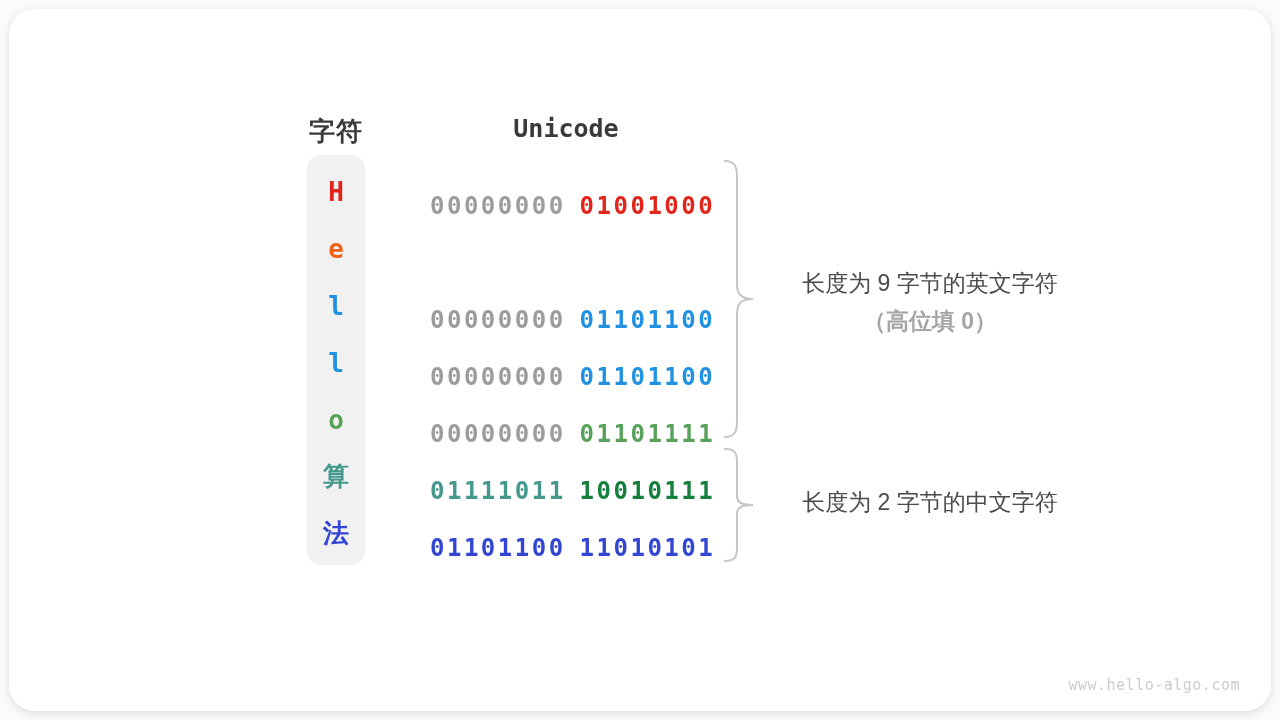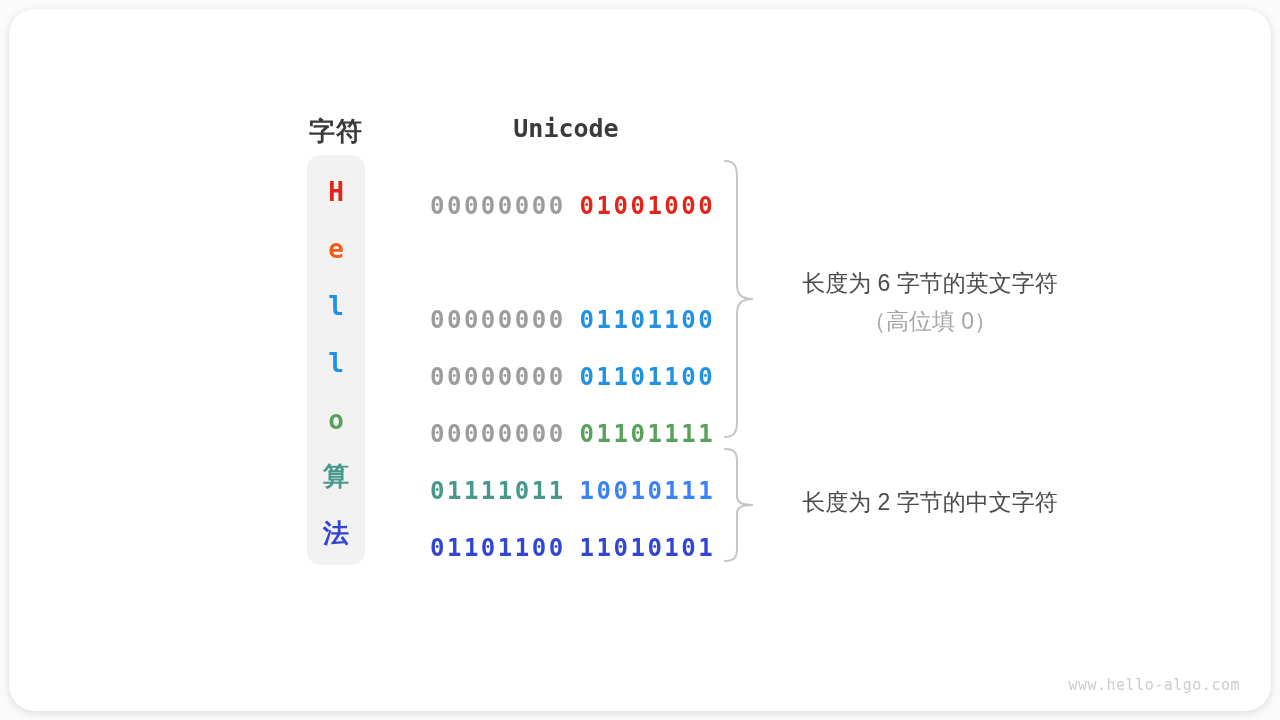--- a/index.html
+++ b/index.html
@@ -83,21 +83,21 @@
     position: absolute;
     width: 320px;
     text-align: center;
     font-size: 23px;
     color: #4b4b4b;
     line-height: 38px;
     white-space: nowrap;
   }
   .annotation .muted {
     color: #a5a5a5;
-    font-weight: normal;
+    font-weight: bold;
   }
   .watermark {
     position: absolute;
     right: 40px; top: 676px;
     font-family: "DejaVu Sans Mono", "Liberation Mono", monospace;
     font-size: 15px;
     color: #cccccc;
     letter-spacing: 0.5px;
     margin-left: 40px;
   }
@@ -128,38 +128,38 @@
     <div class="row">
       <div class="char-cell" style="color: rgb(33, 145, 226);">l</div>
       <div class="binary"><span class="byte-high" style="color: rgb(156, 156, 156);">00000000</span><span class="byte-low" style="color: rgb(33, 145, 226);">01101100</span></div>
     </div>
     <div class="row">
       <div class="char-cell" style="color: rgb(88, 161, 90);">o</div>
       <div class="binary"><span class="byte-high" style="color: rgb(156, 156, 156);">00000000</span><span class="byte-low" style="color: rgb(88, 161, 90);">01101111</span></div>
     </div>
     <div class="row">
       <div class="char-cell" style="color: rgb(68, 153, 140);">算</div>
-      <div class="binary"><span class="byte-high" style="color: rgb(68, 153, 140);">01111011</span><span class="byte-low" style="color: #3b82f6; text-align: right;">10010111</span></div>
+      <div class="binary"><span class="byte-high" style="color: rgb(68, 153, 140);">01111011</span><span class="byte-low" style="color: #15803d; text-align: right;">10010111</span></div>
     </div>
     <div class="row">
       <div class="char-cell" style="color: rgb(51, 70, 211);">法</div>
       <div class="binary"><span class="byte-high" style="color: rgb(51, 70, 211);">01101100</span><span class="byte-low" style="color: rgb(51, 70, 211);">11010101</span></div>
     </div>
   </div>
 
   <svg class="brace" style="left:722px; top:160px;" width="34" height="278" viewBox="0 0 34 278">
     <path d="M3,1 C13,1 15,7 15,17 L15,124 C15,132 17,139 31,139 C17,139 15,146 15,154 L15,261 C15,271 13,277 3,277"></path>
   </svg>
 
   <svg class="brace" style="left:722px; top:448px;" width="34" height="114" viewBox="0 0 34 114">
     <path d="M3,1 C13,1 15,5 15,14 L15,48 C15,53 17,57 31,57 C17,57 15,61 15,66 L15,100 C15,109 13,113 3,113"></path>
   </svg>
 
   <div class="annotation" style="left:770px; top:264px;">
-    <div>长度为 6 字节的英文字符</div>
+    <div>长度为 9 字节的英文字符</div>
     <div class="muted">（高位填 0）</div>
   </div>
 
   <div class="annotation" style="left:770px; top:483px;">
     <div>长度为 2 字节的中文字符</div>
   </div>
 
   <div class="watermark">www.hello-algo.com</div>
 </div>
 

